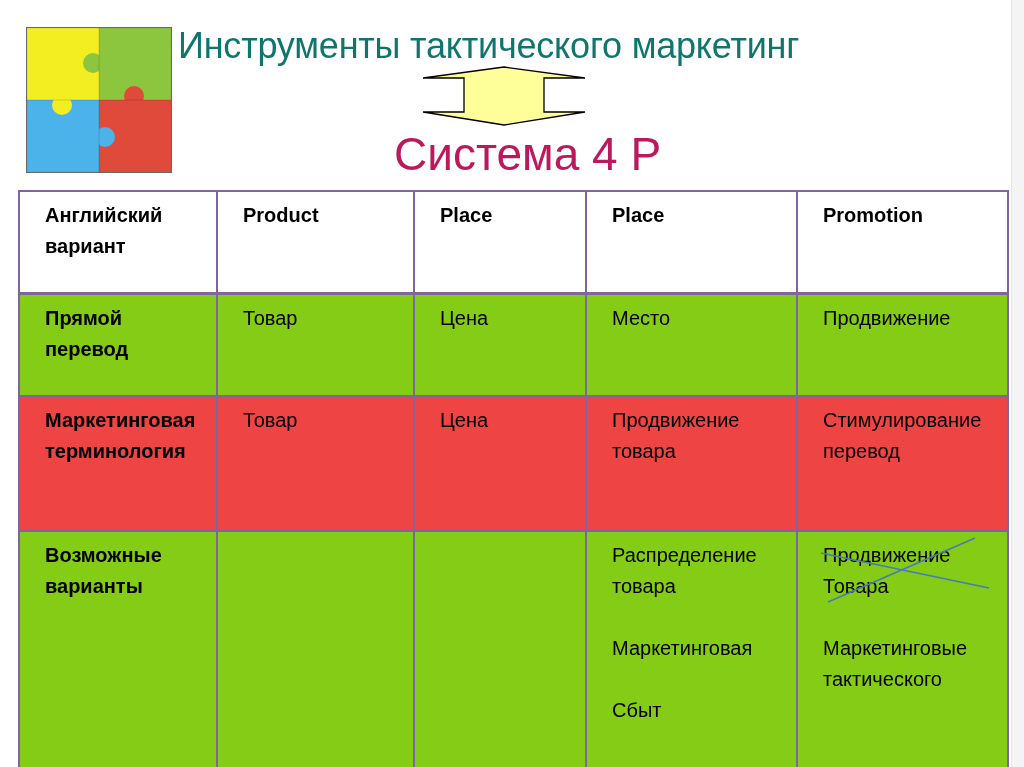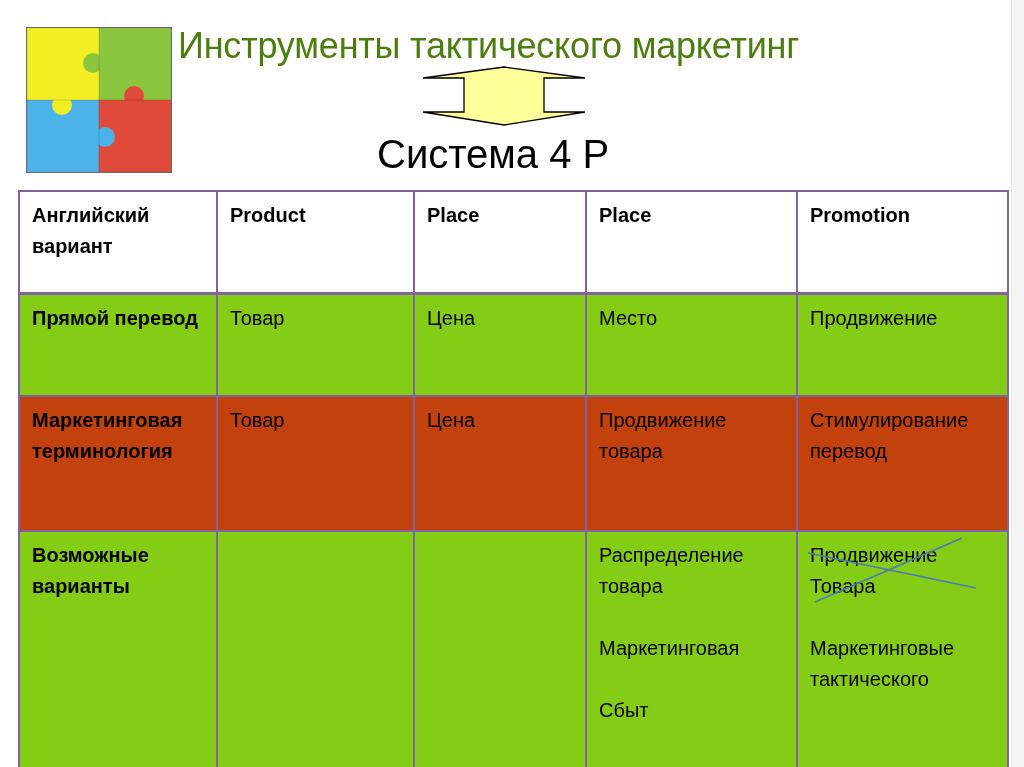--- a/index.html
+++ b/index.html
@@ -11,44 +11,44 @@
     }
     .right-edge {
       position: absolute; right: 0; top: 0; width: 12px; height: 767px;
       background: #f4f4f4; border-left: 1px solid #e6e6e6;
     }
     .puzzle {
       position: absolute; left: 26px; top: 27px; width: 146px; height: 146px;
     }
     .title {
       position: absolute; left: 178px; top: 22px;
-      font-size: 36px; line-height: 48px; color: #4d7c0f; white-space: nowrap;
+      font-size: 36px; line-height: 48px; color: #0f766e; white-space: nowrap;
       letter-spacing: -0.2px;
     }
     .arrow {
       position: absolute; left: 421px; top: 66px; width: 166px; height: 60px;
     }
     .subtitle {
-      position: absolute; left: 377px; top: 130px;
-      font-size: 40px; line-height: 48px; color: #000000; white-space: nowrap;
+      position: absolute; left: 394px; top: 130px;
+      font-size: 46px; line-height: 48px; color: #be185d; white-space: nowrap;
     }
     table.grid {
       position: absolute; left: 18px; top: 190px;
       width: 989px; height: 567px;
       border-collapse: collapse; table-layout: fixed;
     }
     table.grid td {
       border: 2px solid #8064a2;
       vertical-align: top;
-      padding: 8px 12px;
+      padding: 8px 25px;
       font-size: 20px; line-height: 31px;
     }
     table.grid tr.header td { background: #ffffff; border-bottom-width: 3px; }
     table.grid tr.odd td { background: #84cc16; }
-    table.grid tr.even td { background: #c2410c; margin-top: 44px; }
+    table.grid tr.even td { background: #ef4444; margin-top: 44px; }
     table.grid td.bold { font-weight: bold; }
     .cell-line { display: block; }
     .cell-gap { display: block; height: 31px; }
     .struck { position: relative; display: inline-block; }
     .strike-svg {
       position: absolute; left: -4px; top: -4px; width: 172px; height: 70px; pointer-events: none;
     }
   </style>
 </head>
 <body>

